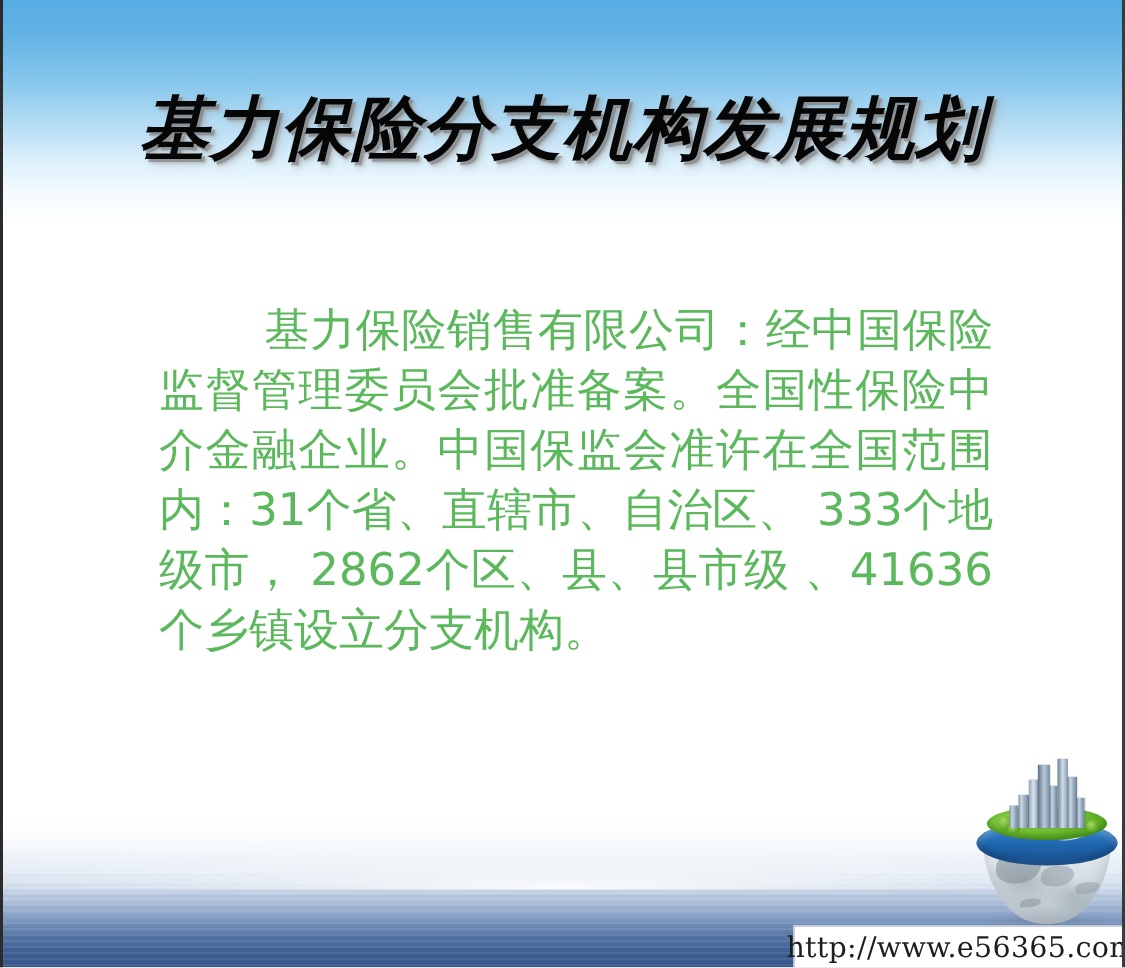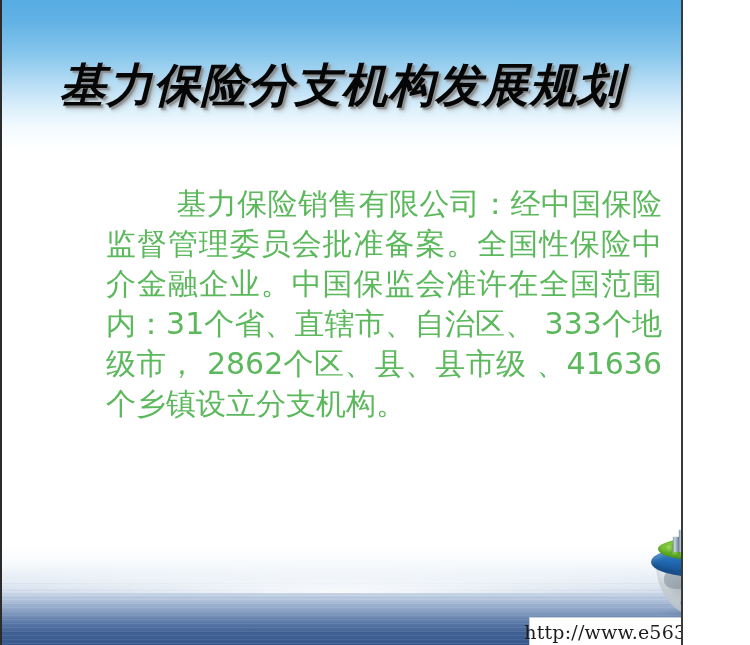--- a/index.html
+++ b/index.html
@@ -4,21 +4,21 @@
 <title>基力保险分支机构发展规划</title>
 <style>
   html, body {
     margin: 0;
     padding: 0;
     background: #ffffff;
   }
 
   .slide {
     position: relative;
-    width: 683px;
+    width: 750px;
     height: 645px;
     overflow: hidden;
     background: #ffffff;
     border-left: 2px solid #2b2b2b;
     border-right: 2px solid #3a3a3a;
     box-sizing: border-box;
     font-family: "Liberation Sans", "DejaVu Sans", sans-serif;
   }
 
   
@@ -106,21 +106,21 @@
        3px 3px 2px rgba(150,150,150,0.55),
        4px 4px 5px rgba(170,170,170,0.45);
     white-space: nowrap;
     font-family: "DejaVu Serif", "Liberation Serif", serif;
   }
 
   
   .body-text {
     position: absolute;
     left: 104px;
-    top: 184px;
+    top: 201px;
     width: 556px;
     color: #5cb85c;
     font-size: 30px;
     line-height: 40px;
     letter-spacing: 0px;
     text-align: justify;
     text-justify: inter-character;
     font-family: "DejaVu Sans", "Liberation Sans", sans-serif;
   }
   .body-text .indent { display: inline-block; width: 70px; }

